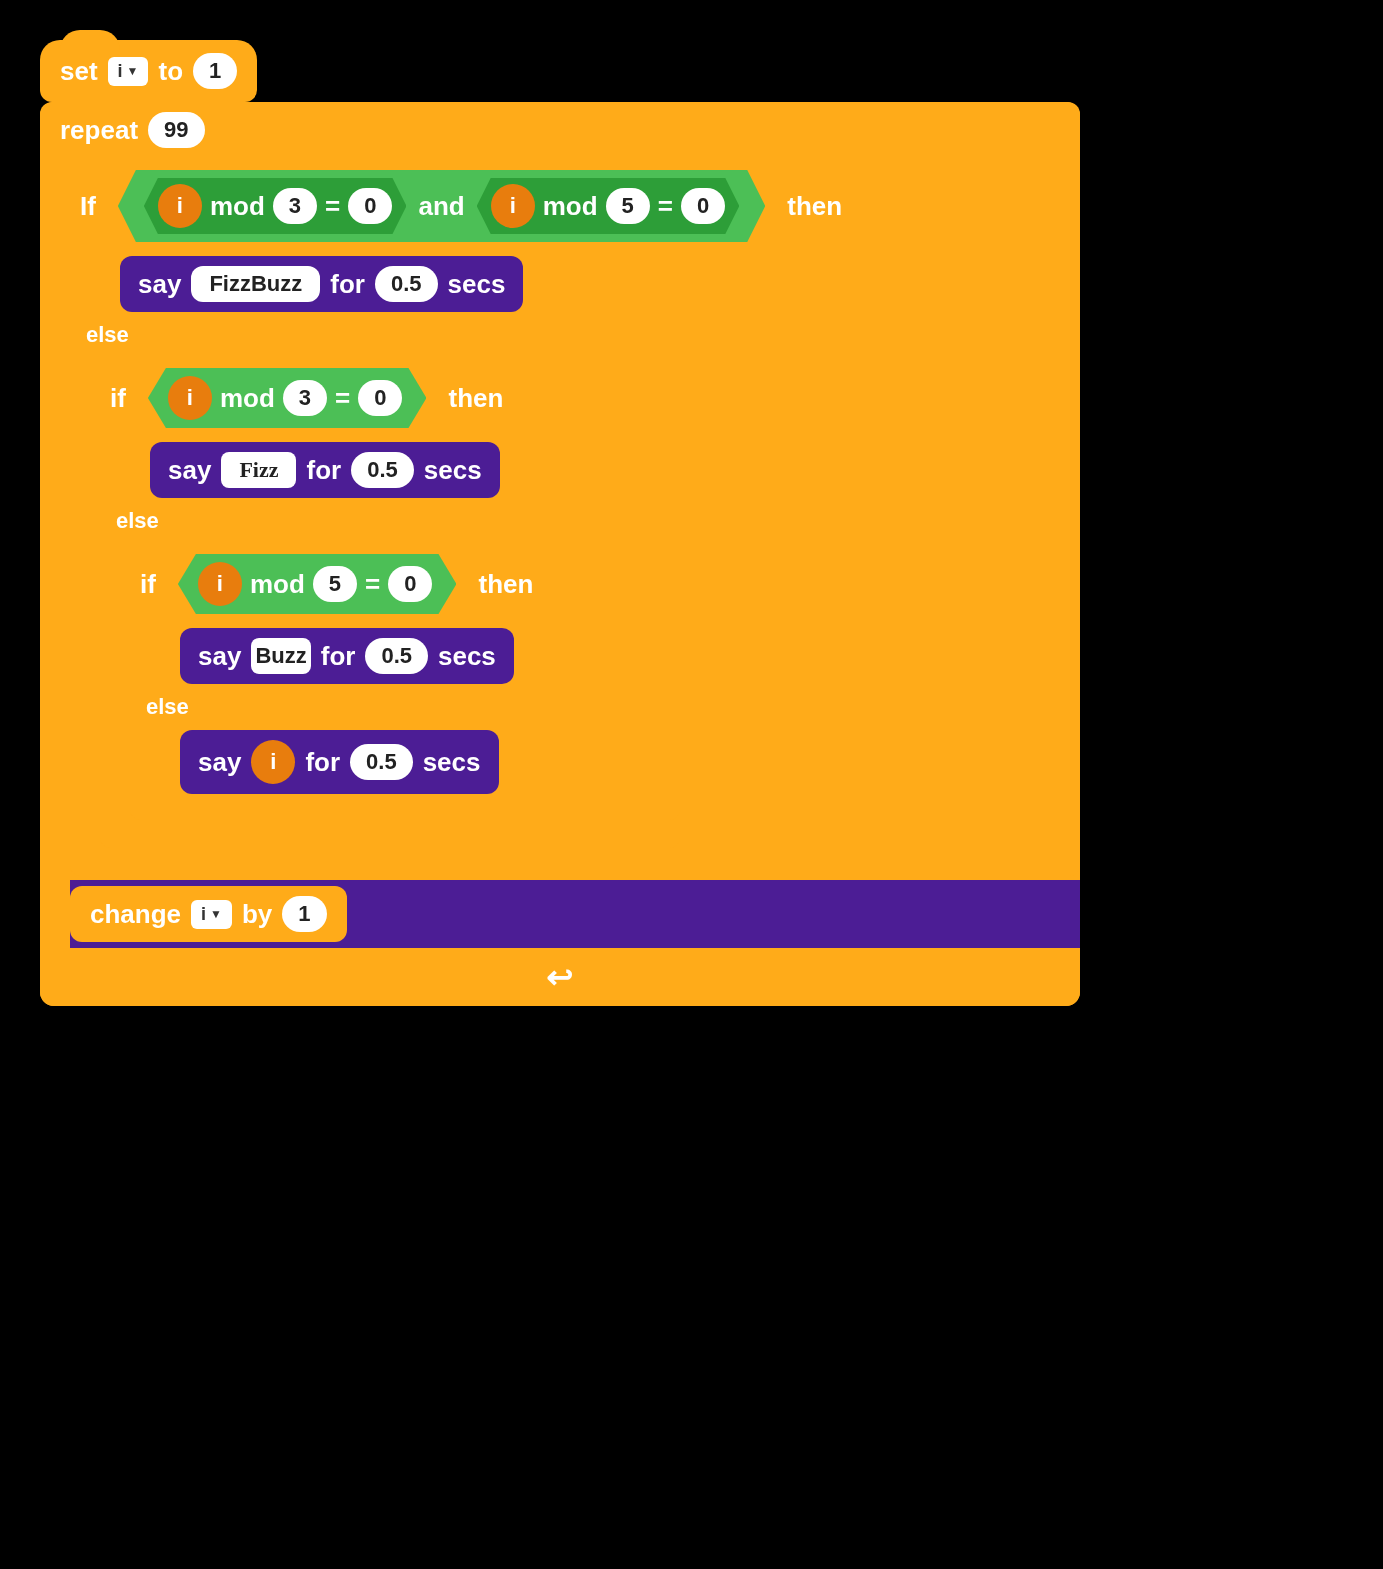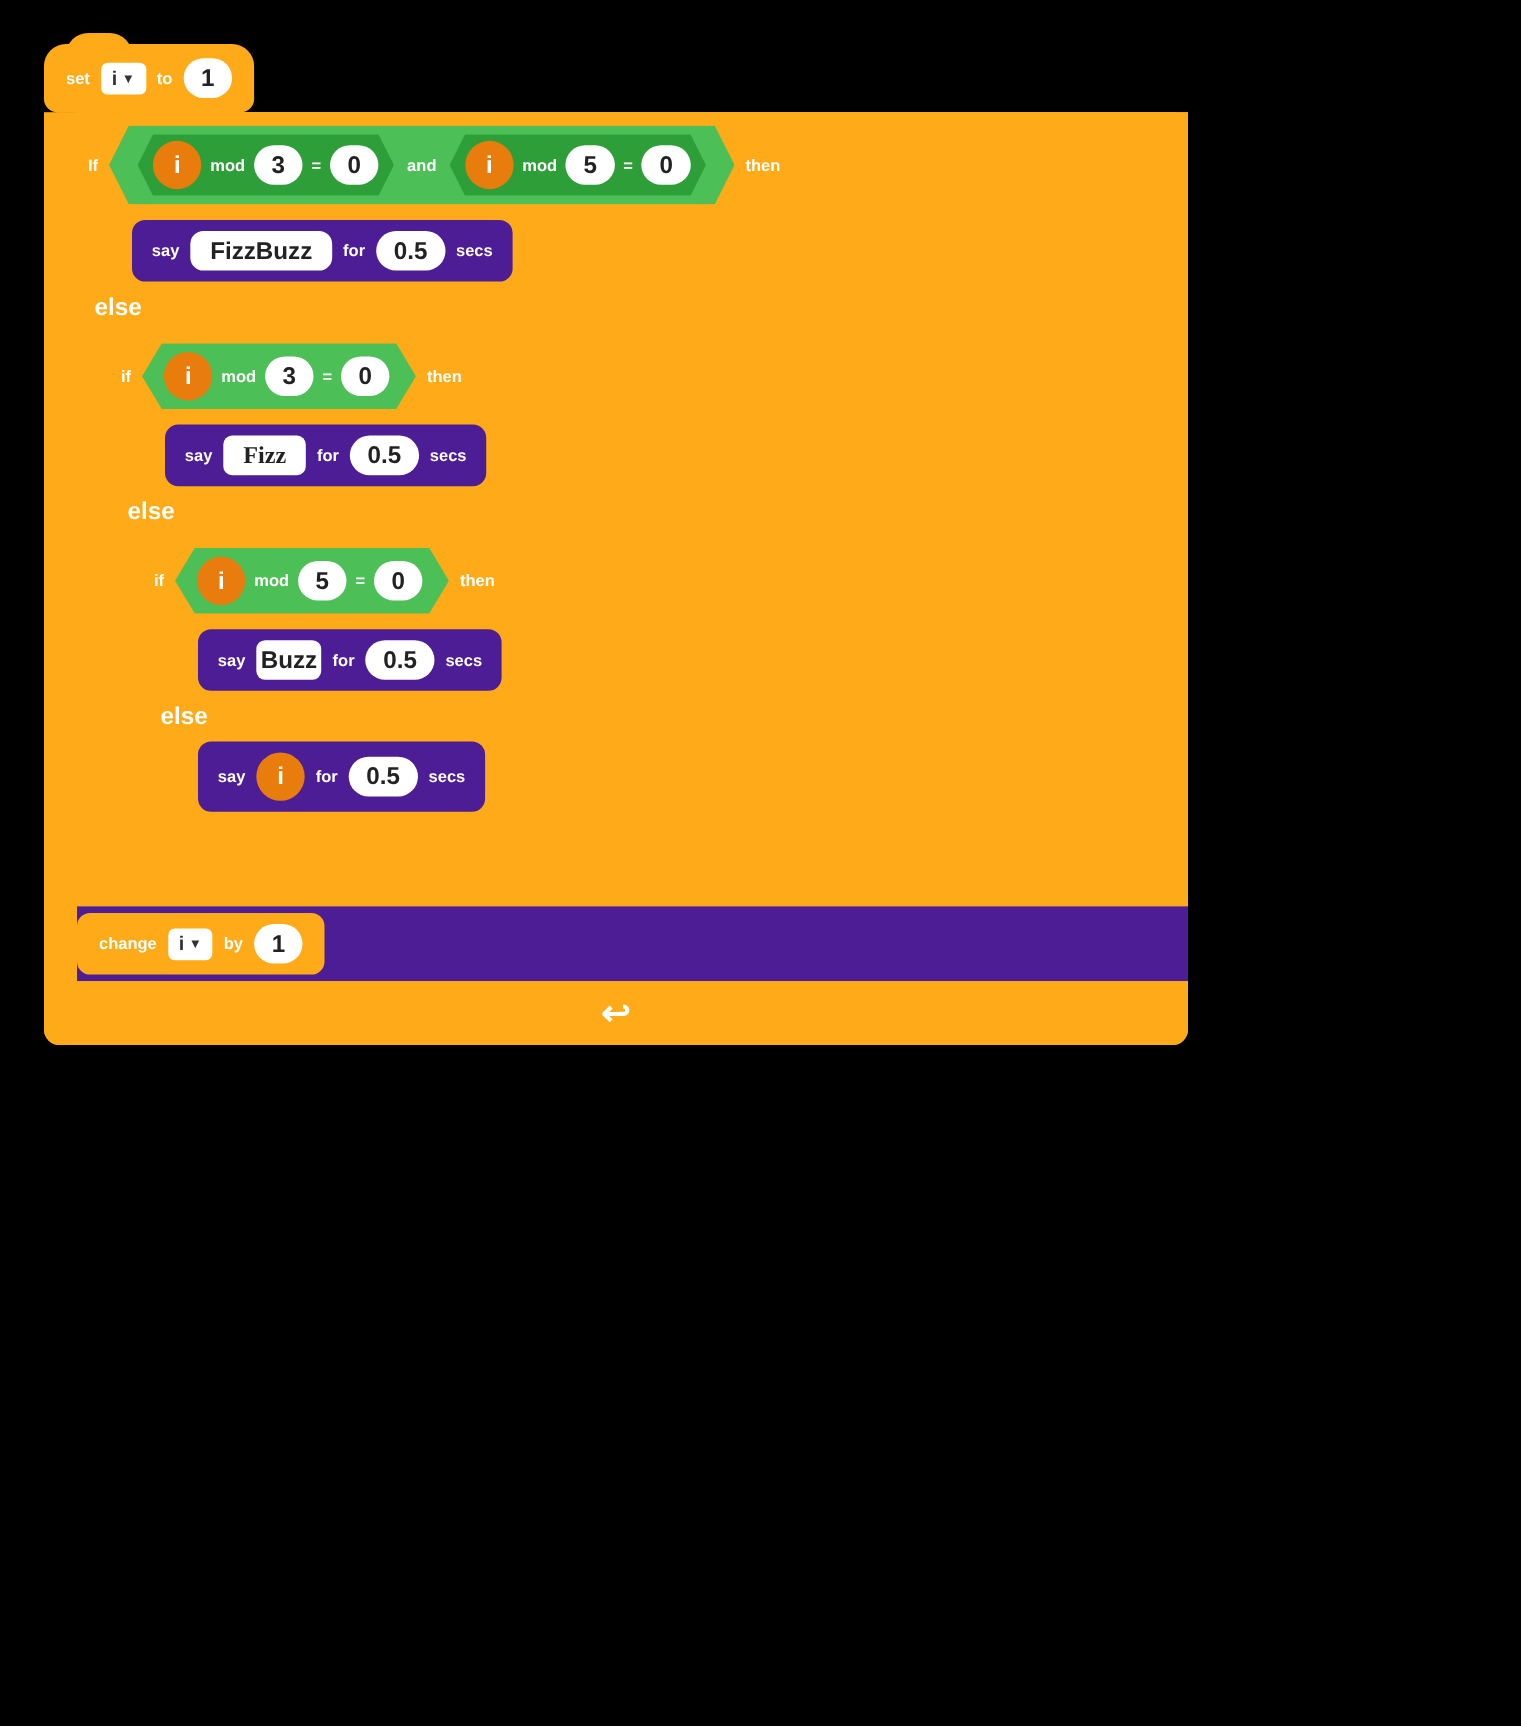--- a/index.html
+++ b/index.html
@@ -20,21 +20,21 @@
       width: 44px;
       height: 44px;
       display: inline-flex;
       align-items: center;
       justify-content: center;
       color: white;
       font-size: 22px;
     }
     .block-text {
       color: white;
-      font-size: 15px;
+      font-size: 26px;
       display: inline-flex;
       align-items: center;
     }
 
     
     .block {
       border-radius: 12px;
       display: inline-flex;
       align-items: center;
       gap: 8px;
@@ -111,21 +111,21 @@
       border-radius: 14px 14px 0 0;
       display: flex;
       align-items: center;
       gap: 10px;
       padding: 10px 20px;
     }
 
     .if-header {
       display: flex;
       align-items: center;
-      gap: 10px;
+      gap: 22px;
       padding: 8px 14px;
       background: #ffab19;
     }
 
     .section-label {
       color: white;
       font-size: 22px;
       font-weight: bold;
       padding: 6px 16px;
       background: #ffab19;
@@ -194,20 +194,24 @@
       <div class="dropdown">
         <span>i</span>
       </div>
       <span class="block-text">to</span>
       <span class="num-pill">1</span>
     </div>
   </div>
 
   <div class="repeat-outer" style="margin-top:0; width:1040px;">
 
+    <div class="repeat-header" style="border-radius:12px 12px 0 0; padding-top:10px; padding-bottom:10px;">
+      <span class="block-text">repeat</span>
+      <span class="num-pill">99</span>
+    </div>
 
     <div style="padding: 0 0 0 30px; background:#ffab19;">
 
       <div style="background:#ffab19; padding: 4px 0;">
 
         <div class="if-header" style="padding-left:10px; padding-right:14px;">
           <span class="block-text">If</span>
 
           <div class="and-block" style="gap:12px; padding: 8px 26px;">
 

